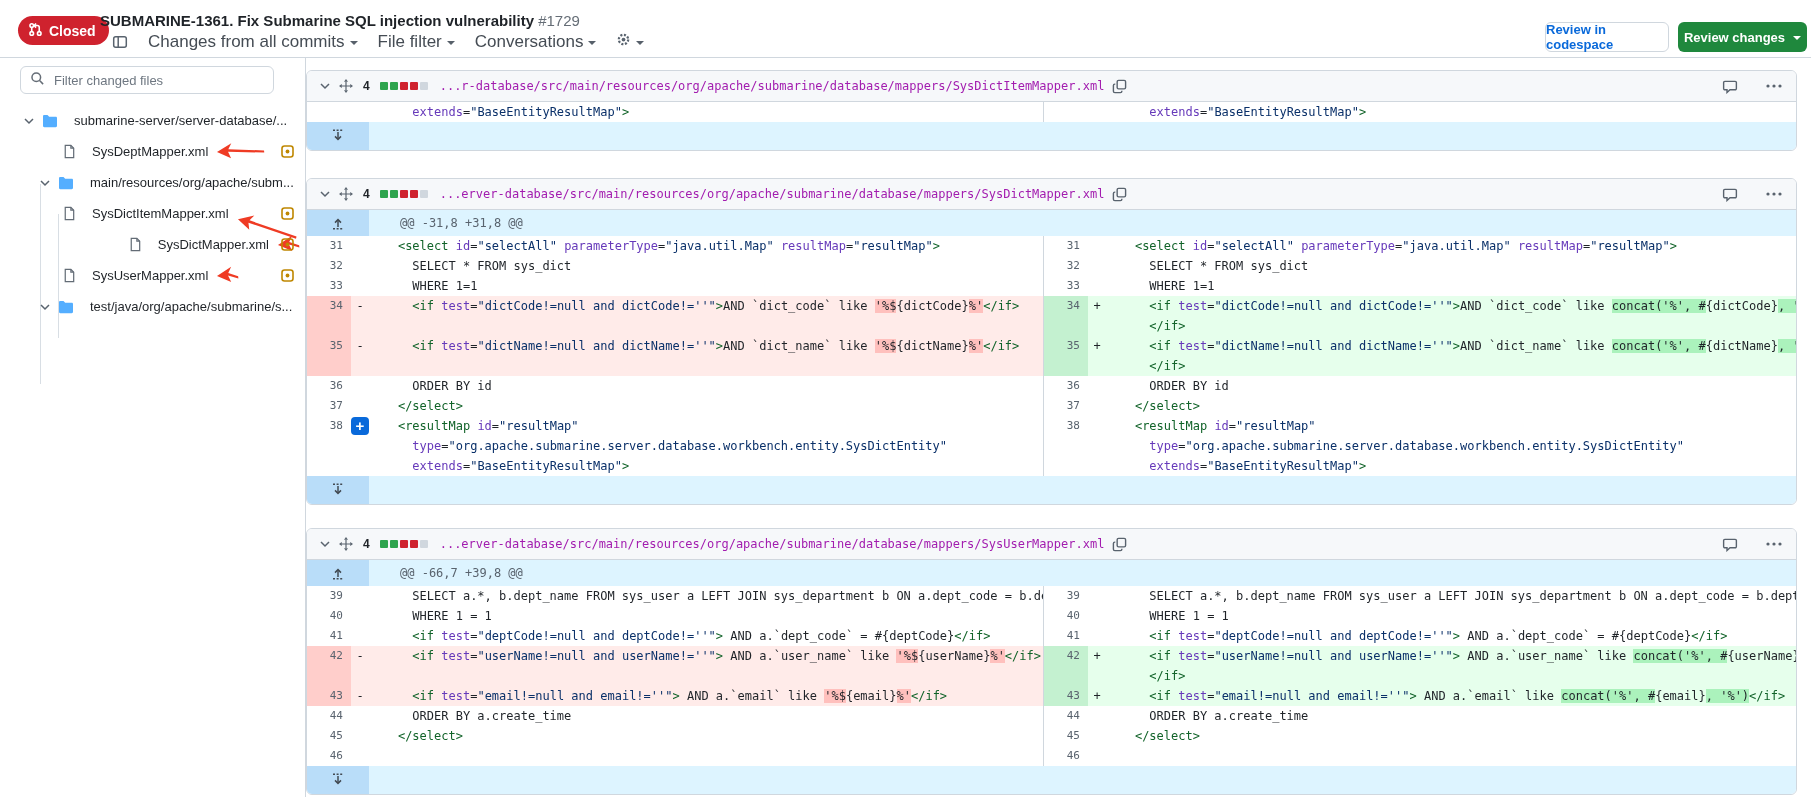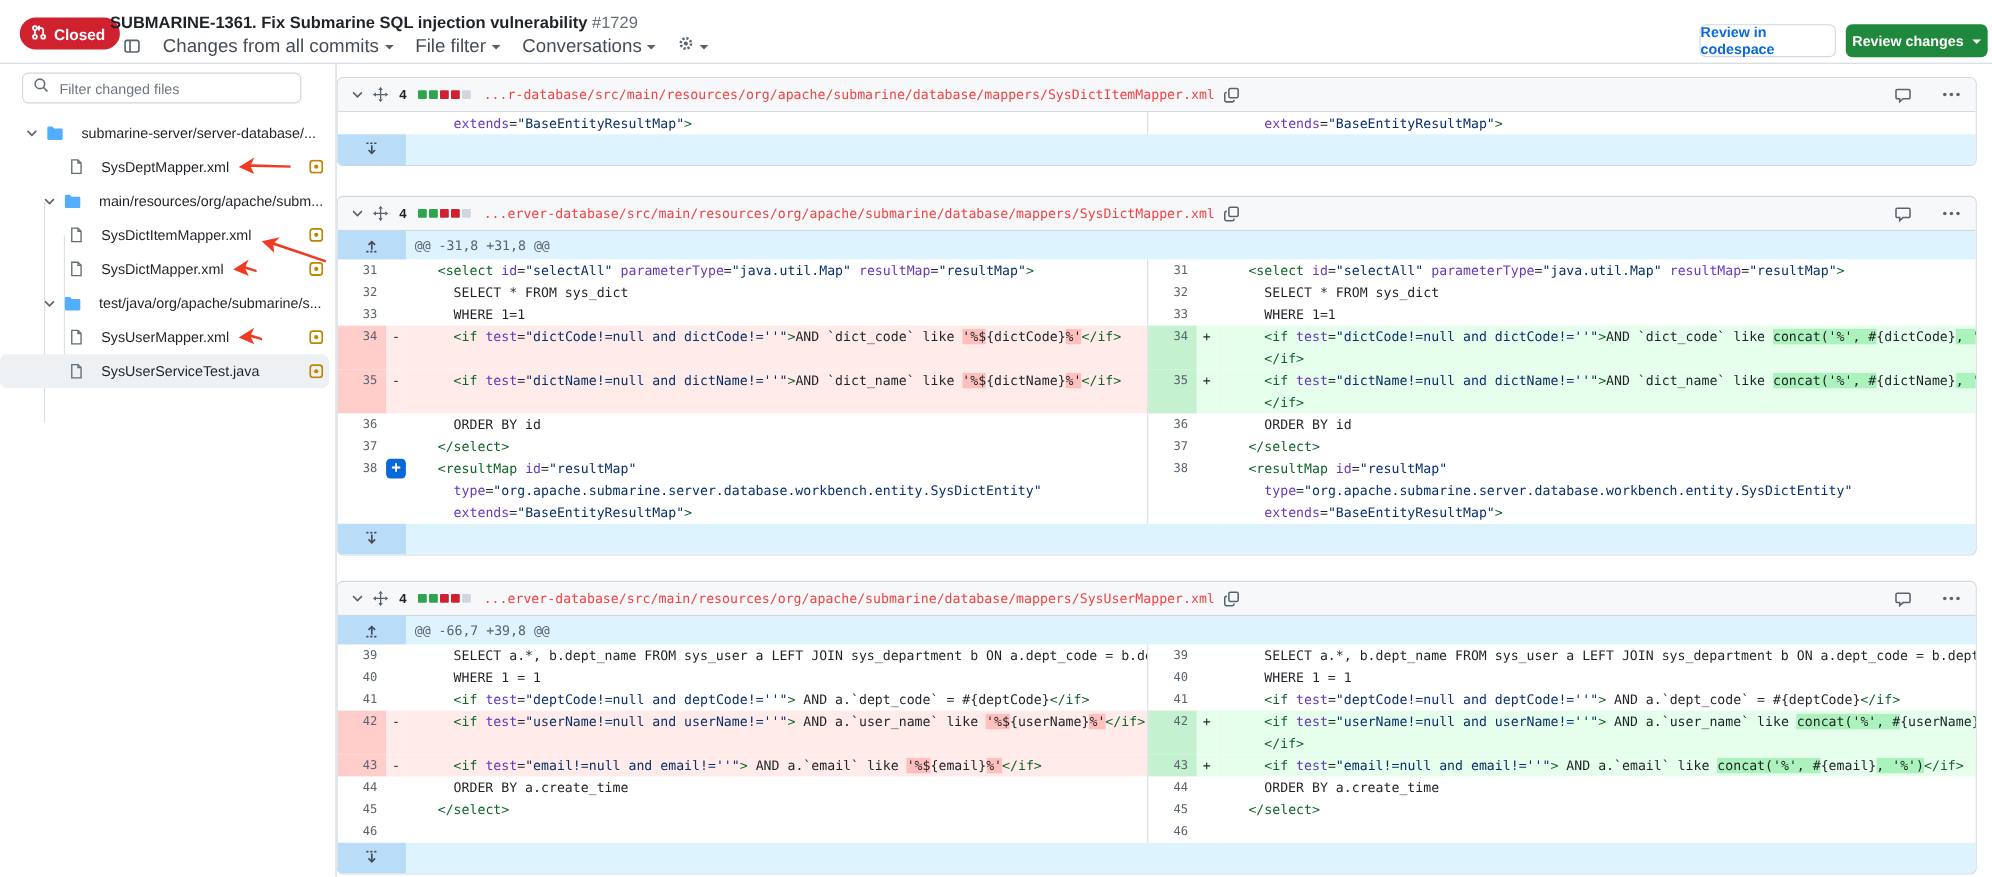--- a/index.html
+++ b/index.html
@@ -34,27 +34,27 @@
   .mod-icon{position:absolute;right:5px;top:9px}
   .red-arrow{margin-left:8px;flex:none}
   
   .main{position:absolute;left:306px;top:58px;width:1505px;bottom:0;overflow:hidden;background:#fff}
   .panel{position:absolute;left:0;width:1491px;border:1px solid #d0d7de;border-radius:6px;background:#fff;overflow:hidden;box-sizing:border-box}
   .phead{height:30px;background:#f6f8fa;border-bottom:1px solid #d0d7de;display:flex;align-items:center;padding:0 14px 0 12px;gap:8px}
   .phead .count{font-size:12px;font-weight:600;margin-left:2px}
   .stat{display:flex;gap:2px;margin:0 4px 0 2px}
   .stat i{width:8px;height:8px;display:block;border-radius:1px}
   .stat .add{background:#2da44e}.stat .del{background:#cf222e}.stat .neutral{background:#d0d7de}
-  .fpath{font-size:12px;color:#ef4444;white-space:nowrap}
+  .fpath{font-size:12px;color:#a21caf;white-space:nowrap}
   .hspacer{flex:1}
   .icon-btn{display:flex;align-items:center;justify-content:center;cursor:pointer;background:none;border:none;padding:0}
   
   .hunk{display:flex;height:26px;align-items:stretch;background:#ddf4ff}
   .hunk-gut{width:62px;flex:none;background:#b9ddf9;display:flex;align-items:center;justify-content:center;cursor:pointer}
-  .hunk-txt{font-size:12px;color:#59636e;display:flex;align-items:center;padding-left:8px}
+  .hunk-txt{font-size:12px;color:#59636e;display:flex;align-items:center;padding-left:31px}
   .expandbar{display:flex;height:28px;align-items:stretch;background:#ddf4ff}
   .drow{display:flex;align-items:stretch}
   .dhalf{display:flex;width:736px;flex:none;box-sizing:border-box}
   .dhalf.right{flex:1;width:auto;border-left:1px solid #d0d7de}
   .gut-num{width:44px;flex:none;text-align:right;padding-right:8px;box-sizing:border-box;font-size:11px;line-height:20px;color:#59636e;cursor:pointer}
   .gut-sign{width:18px;flex:none;text-align:center;font-size:12px;line-height:20px;color:#1f2328}
   .dcode{flex:1;overflow:hidden;position:relative}
   .cline{height:20px;line-height:20px;font-size:12px;white-space:pre}
   .t-c .gut-num{background:#fff}.t-c .gut-sign,.t-c .dcode{background:#fff}
   .t-d .gut-num{background:#ffcecb}.t-d .gut-sign,.t-d .dcode{background:#ffebe9}
@@ -186,81 +186,68 @@
         <div style="display: flex; margin-top: 10px;">
           <svg class="red-arrow" width="62" height="18" viewBox="0 0 62 18" style="transform:rotate(14deg);transform-origin:left center;overflow:visible">
             <path d="M1 9 L16 1.5 L12.5 7.3 L62 11.6 L62 13.8 L12 9.8 L14.5 16.5 Z" fill="#ef3b24"></path>
           </svg>
         </div>
         <div class="mod-icon"><svg width="13" height="13" viewBox="0 0 13 13">
             <rect x="1" y="1" width="11" height="11" rx="2.5" fill="none" stroke="#bf8700" stroke-width="1.6"></rect>
             <circle cx="6.5" cy="6.5" r="1.9" fill="#bf8700"></circle>
           </svg></div>
       </div>
-      <div class="trow" style="padding-left: 62px;">
+      <div class="trow" style="padding-left: 62px; justify-content: flex-end;">
         <div style="display: flex;">
           <svg width="14" height="15" viewBox="0 0 14 16">
             <path d="M3 1.5h6l3 3v10H3z" stroke="#636c76" stroke-width="1.3" fill="none"></path>
             <path d="M9 1.5v3h3" stroke="#636c76" stroke-width="1.3" fill="none"></path>
           </svg>
         </div>
         <div class="tlabel">SysDictMapper.xml</div>
         <div style="display: flex;">
           <svg class="red-arrow" width="22" height="18" viewBox="0 0 22 18" style="transform:rotate(-6deg);transform-origin:left center;overflow:visible">
             <path d="M1 9 L16 1.5 L12.5 7.3 L22 11.6 L22 13.8 L12 9.8 L14.5 16.5 Z" fill="#ef3b24"></path>
           </svg>
         </div>
         <div class="mod-icon"><svg width="13" height="13" viewBox="0 0 13 13">
             <rect x="1" y="1" width="11" height="11" rx="2.5" fill="none" stroke="#bf8700" stroke-width="1.6"></rect>
             <circle cx="6.5" cy="6.5" r="1.9" fill="#bf8700"></circle>
           </svg></div>
       </div>
+      <div class="trow" style="padding-left: 62px;">
+        <div style="display: flex;">
+          <svg width="14" height="15" viewBox="0 0 14 16">
+            <path d="M3 1.5h6l3 3v10H3z" stroke="#636c76" stroke-width="1.3" fill="none"></path>
+            <path d="M9 1.5v3h3" stroke="#636c76" stroke-width="1.3" fill="none"></path>
+          </svg>
+        </div>
+        <div class="tlabel">SysUserMapper.xml</div>
+        <div style="display: flex;">
+          <svg class="red-arrow" width="22" height="18" viewBox="0 0 22 18" style="transform:rotate(-6deg);transform-origin:left center;overflow:visible">
+            <path d="M1 9 L16 1.5 L12.5 7.3 L22 11.6 L22 13.8 L12 9.8 L14.5 16.5 Z" fill="#ef3b24"></path>
+          </svg>
+        </div>
+        <div class="mod-icon"><svg width="13" height="13" viewBox="0 0 13 13">
+            <rect x="1" y="1" width="11" height="11" rx="2.5" fill="none" stroke="#bf8700" stroke-width="1.6"></rect>
+            <circle cx="6.5" cy="6.5" r="1.9" fill="#bf8700"></circle>
+          </svg></div>
+      </div>
       <div class="trow" style="padding-left: 38px;">
         <div class="tchev">
           <svg width="12" height="12" viewBox="0 0 12 12">
             <path d="M2 4l4 4 4-4" stroke="#59636e" stroke-width="1.5" fill="none"></path>
           </svg>
         </div>
         <div style="display: flex;">
           <svg width="16" height="14" viewBox="0 0 16 14">
             <path d="M1 2.2C1 1.5 1.6 1 2.3 1h3.2l1.7 1.8h6.5c.7 0 1.3.5 1.3 1.2v8c0 .7-.6 1.2-1.3 1.2H2.3C1.6 13.2 1 12.7 1 12z" fill="#54aeff"></path>
           </svg>
         </div>
         <div class="tlabel">test/java/org/apache/submarine/s...</div>
-      </div>
-      <div class="trow" style="padding-left: 62px;">
-        <div style="display: flex;">
-          <svg width="14" height="15" viewBox="0 0 14 16">
-            <path d="M3 1.5h6l3 3v10H3z" stroke="#636c76" stroke-width="1.3" fill="none"></path>
-            <path d="M9 1.5v3h3" stroke="#636c76" stroke-width="1.3" fill="none"></path>
-          </svg>
-        </div>
-        <div class="tlabel">SysUserMapper.xml</div>
-        <div style="display: flex;">
-          <svg class="red-arrow" width="22" height="18" viewBox="0 0 22 18" style="transform:rotate(-6deg);transform-origin:left center;overflow:visible">
-            <path d="M1 9 L16 1.5 L12.5 7.3 L22 11.6 L22 13.8 L12 9.8 L14.5 16.5 Z" fill="#ef3b24"></path>
-          </svg>
-        </div>
-        <div class="mod-icon"><svg width="13" height="13" viewBox="0 0 13 13">
-            <rect x="1" y="1" width="11" height="11" rx="2.5" fill="none" stroke="#bf8700" stroke-width="1.6"></rect>
-            <circle cx="6.5" cy="6.5" r="1.9" fill="#bf8700"></circle>
-          </svg></div>
-      </div>
-      <div class="trow sel" style="padding-left: 62px;">
-        <div style="display: flex;">
-          <svg width="14" height="15" viewBox="0 0 14 16">
-            <path d="M3 1.5h6l3 3v10H3z" stroke="#636c76" stroke-width="1.3" fill="none"></path>
-            <path d="M9 1.5v3h3" stroke="#636c76" stroke-width="1.3" fill="none"></path>
-          </svg>
-        </div>
-        <div class="tlabel">SysUserServiceTest.java</div>
-        <div class="mod-icon"><svg width="13" height="13" viewBox="0 0 13 13">
-            <rect x="1" y="1" width="11" height="11" rx="2.5" fill="none" stroke="#bf8700" stroke-width="1.6"></rect>
-            <circle cx="6.5" cy="6.5" r="1.9" fill="#bf8700"></circle>
-          </svg></div>
       </div>
     </div>
 </div>
 
 <div class="main">
   <div id="panels">
       <div class="panel" style="top: 12px;">
         <div class="phead">
           <div class="icon-btn">
             <svg width="12" height="12" viewBox="0 0 12 12">

